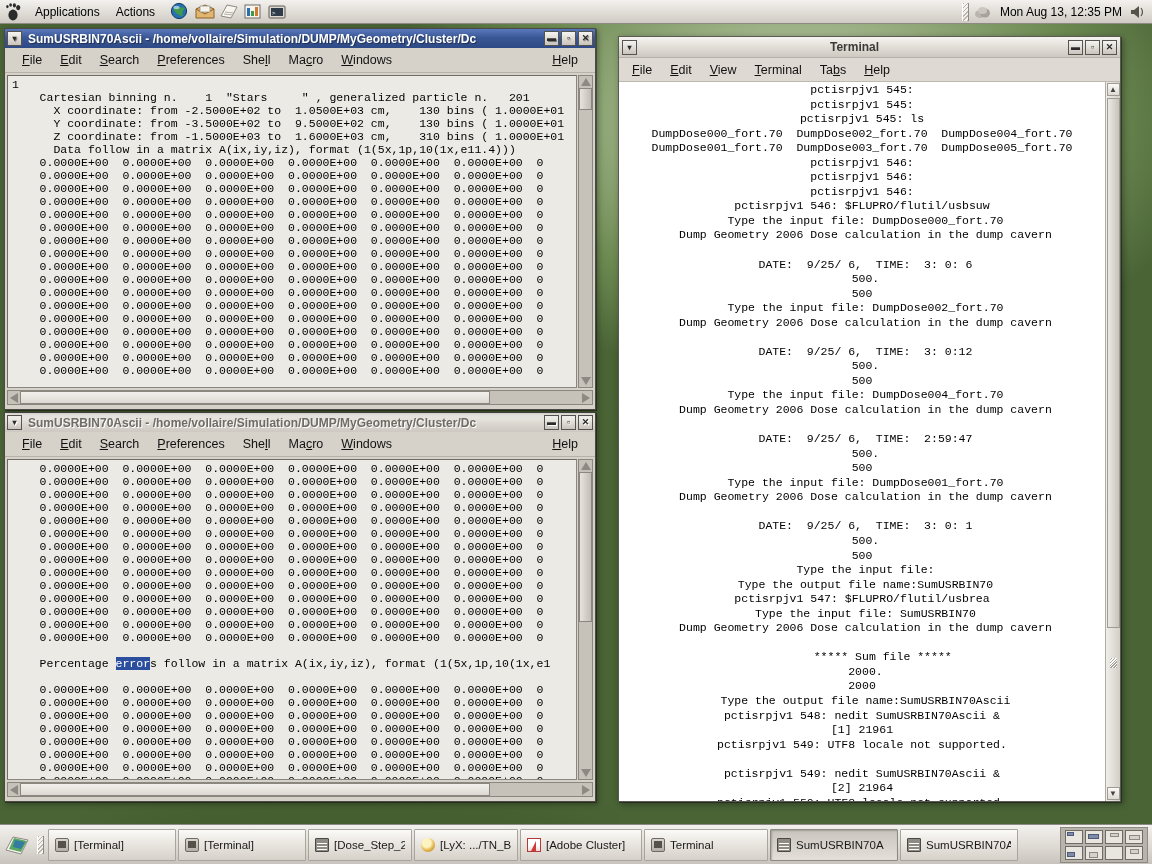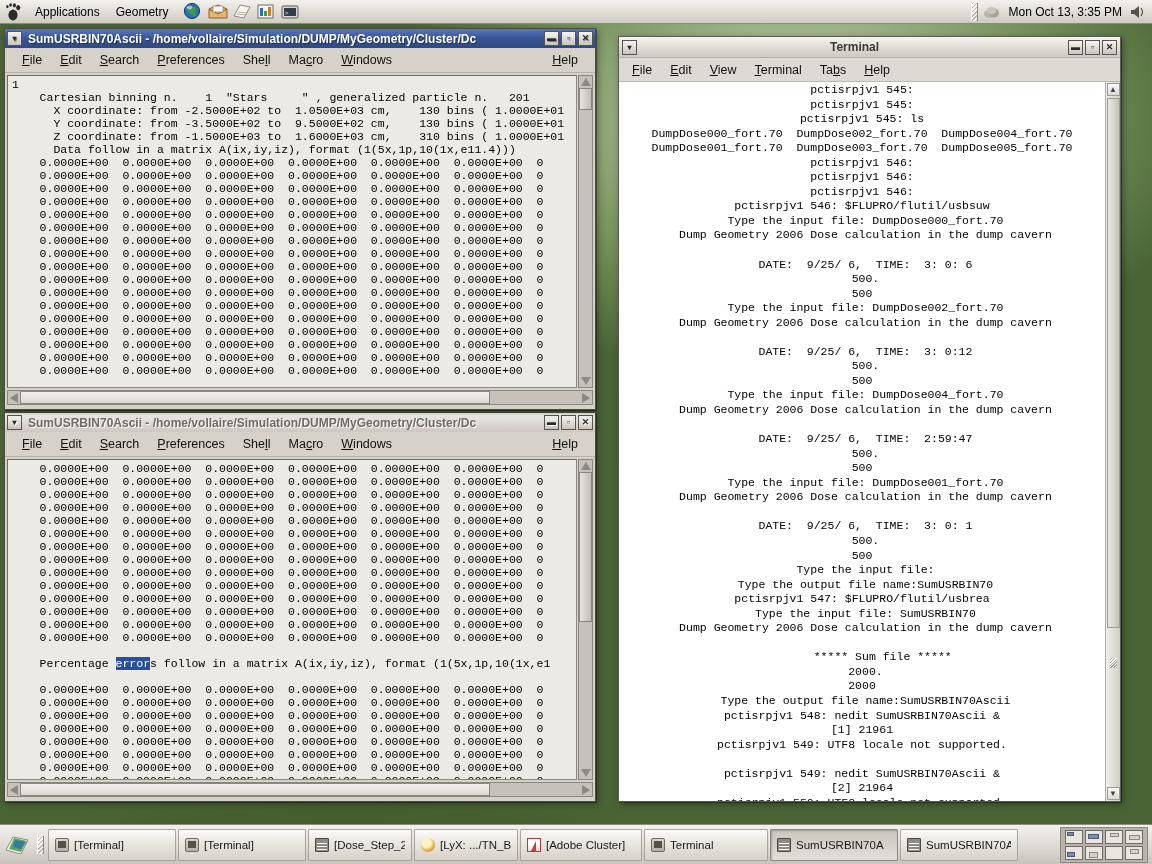--- a/index.html
+++ b/index.html
@@ -247,21 +247,21 @@
   <div class="launcher" style="margin-left:4px;">
     <svg width="20" height="20" viewBox="0 0 20 20">
       <ellipse cx="9" cy="13" rx="4.6" ry="5.4" fill="#2b2b2b"></ellipse>
       <ellipse cx="14.2" cy="5.6" rx="2.1" ry="2.6" fill="#2b2b2b"></ellipse>
       <ellipse cx="10.4" cy="3.4" rx="1.6" ry="2.1" fill="#2b2b2b"></ellipse>
       <ellipse cx="6.6" cy="3.0" rx="1.4" ry="1.8" fill="#2b2b2b"></ellipse>
       <ellipse cx="3.4" cy="4.6" rx="1.2" ry="1.6" fill="#2b2b2b"></ellipse>
     </svg>
   </div>
   <div class="panel-menu">Applications</div>
-  <div class="panel-menu">Geometry</div>
+  <div class="panel-menu">Actions</div>
   <div class="panel-sep"></div>
 
   <div class="launcher">
     <svg width="20" height="20" viewBox="0 0 20 20">
       <circle cx="9" cy="9" r="7.6" fill="#2a6fb0" stroke="#123c63" stroke-width="1"></circle>
       <path d="M3 7 Q8 4 15 6 Q11 10 13 14 Q7 14 3 7Z" fill="#3f9a4a"></path>
       <ellipse cx="6.5" cy="5.5" rx="3" ry="1.7" fill="#bcd9f2" opacity=".8"></ellipse>
     </svg>
   </div>
   <div class="launcher">
@@ -296,21 +296,21 @@
 
   <div id="panel-right">
     <div class="handle"></div>
     <div style="width:22px;height:20px;">
       <svg width="22" height="20" viewBox="0 0 22 20">
         <ellipse cx="8" cy="12" rx="5" ry="4" fill="#b9b5ae"></ellipse>
         <ellipse cx="13" cy="11" rx="5" ry="4.5" fill="#a7a39c"></ellipse>
         <ellipse cx="10.5" cy="8.5" rx="4.5" ry="3.6" fill="#cbc7c0"></ellipse>
       </svg>
     </div>
-    <div id="clock-text">Mon Oct 13,  3:35 PM</div>
+    <div id="clock-text">Mon Aug 13,  12:35 PM</div>
     <div style="width:18px;height:18px;">
       <svg width="18" height="18" viewBox="0 0 18 18">
         <path d="M11 3 L6 7 L3 7 L3 11 L6 11 L11 15 Z" fill="#55524c"></path>
         <path d="M13 5 Q16 9 13 13" fill="none" stroke="#55524c" stroke-width="1.2"></path>
       </svg>
     </div>
   </div>
 </div>
 
 <div class="window gterm-frame" style="left:618px; top:36px; width:503px; height:766px;">

